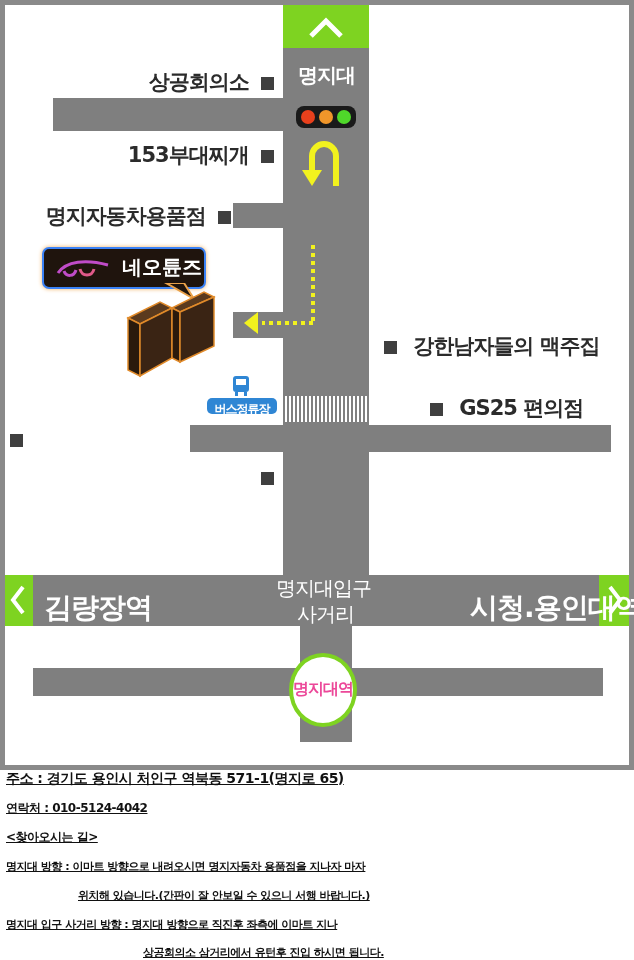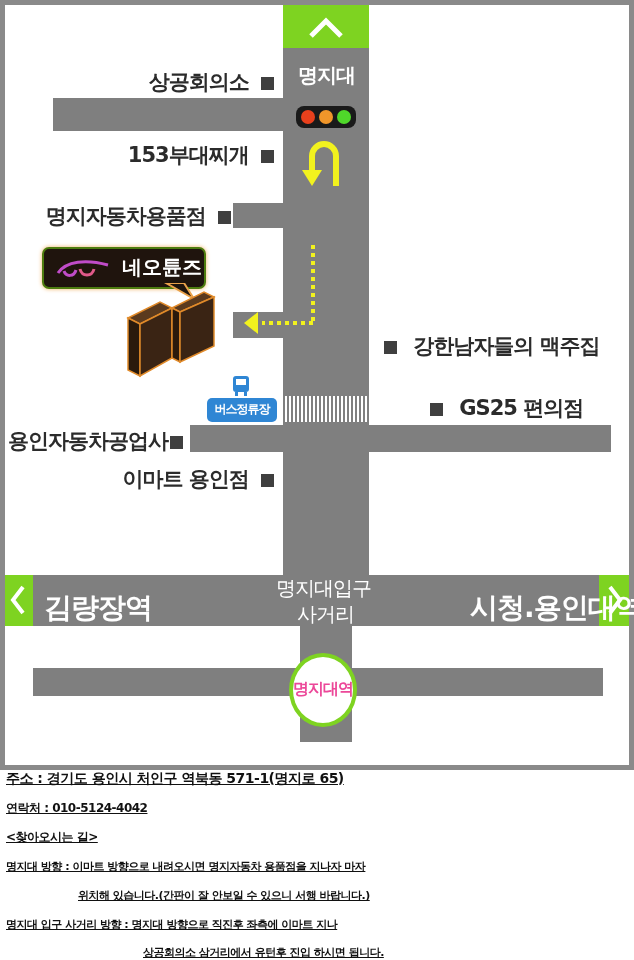--- a/index.html
+++ b/index.html
@@ -60,37 +60,36 @@
 </div>
 <div class="lbl" style="right:360px;top:141px;">
   <span>153부대찌개</span>
   <span class="sq" style="margin-left:6px;"></span>
 </div>
 <div class="lbl" style="right:403px;top:202px;">
   <span>명지자동차용품점</span>
   <span class="sq" style="margin-left:6px;"></span>
 </div>
 <div class="lbl" style="left:8px;top:427px;">
-  <span>용인자동차공업사</span><span class="sq" style="margin-left:2px;"></span>
+  <span class="sq" style="margin-left:2px;"></span>
 </div>
 <div class="lbl" style="right:360px;top:465px;">
-  <span>이마트 용인점</span>
   <span class="sq" style="margin-left:6px;"></span>
 </div>
 
 <div class="lbl" style="left:384px;top:332px;">
   <span class="sq" style="margin-right:10px;"></span>
   <span>강한남자들의 맥주집</span>
 </div>
 <div class="lbl" style="left:384px;top:394px;margin-left:46px;">
   <span class="sq" style="margin-right:10px;"></span>
   <span>GS25 편의점</span>
 </div>
 
-<div class="abs" style="left:42px;top:247px;width:160px;height:38px;background:#1f140d;border:2px solid #4d7c0f;border-radius:7px;box-shadow:0 0 4px #f0b060;">
+<div class="abs" style="left:42px;top:247px;width:160px;height:38px;background:#1f140d;border:2px solid #3b82f6;border-radius:7px;box-shadow:0 0 4px #f0b060;">
   <svg style="position:absolute;left:12px;top:8px;" width="54" height="22" viewBox="0 0 54 22">
     <path d="M2,16 C10,4 30,2 52,8" fill="none" stroke="#c04cc8" stroke-width="3"></path>
     <path d="M8,14 C10,20 18,20 20,13" fill="none" stroke="#c04cc8" stroke-width="3"></path>
     <path d="M24,12 C26,20 36,20 38,12" fill="none" stroke="#e05a8a" stroke-width="3"></path>
   </svg>
   <span class="abs" style="left:78px;top:5px;color:#fff;font-weight:bold;font-size:20px;">네오튠즈</span>
 </div>
 <svg class="abs" style="left:160px;top:283px;" width="40" height="18" viewBox="0 0 40 18">
   <polygon points="6,0 24,0 34,16" fill="#1f140d" stroke="#e9a14a" stroke-width="2"></polygon>
 </svg>
@@ -103,21 +102,21 @@
   <polygon points="54,20 62,24 62,74 54,70" fill="#2a1a0c" stroke="#e08a2a" stroke-width="1.5"></polygon>
   <polygon points="62,24 96,9 96,58 62,74" fill="#3a2414" stroke="#e08a2a" stroke-width="1.5"></polygon>
 </svg>
 
 <svg class="abs" style="left:229px;top:375px;" width="24" height="22" viewBox="0 0 24 22">
   <rect x="4" y="1" width="16" height="16" rx="3" fill="#2f86d4"></rect>
   <rect x="7" y="4" width="10" height="6" fill="#fff"></rect>
   <rect x="6" y="17" width="3" height="4" fill="#2f86d4"></rect>
   <rect x="15" y="17" width="3" height="4" fill="#2f86d4"></rect>
 </svg>
-<div class="abs" style="left:207px;top:398px;width:70px;height:24px;background:#2f86d4;border-radius:5px;text-align:center;">
+<div class="abs" style="left:207px;top:398px;width:70px;height:16px;background:#2f86d4;border-radius:5px;text-align:center;">
   <span style="color:#fff;font-weight:bold;font-size:12px;line-height:20px;letter-spacing:-1px;">버스정류장</span>
 </div>
 
 <div class="green" style="left:5px;top:575px;width:28px;height:51px;">
   <svg width="28" height="51" viewBox="0 0 28 51">
     <polyline points="18,12 8,25 18,38" fill="none" stroke="#fff" stroke-width="4"></polyline>
   </svg>
 </div>
 <div class="green" style="left:599px;top:575px;width:30px;height:51px;">
   <svg width="30" height="51" viewBox="0 0 30 51">

